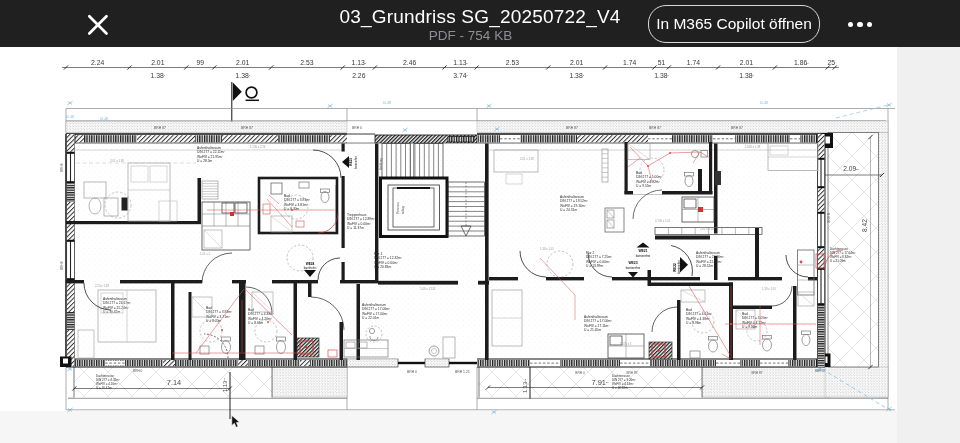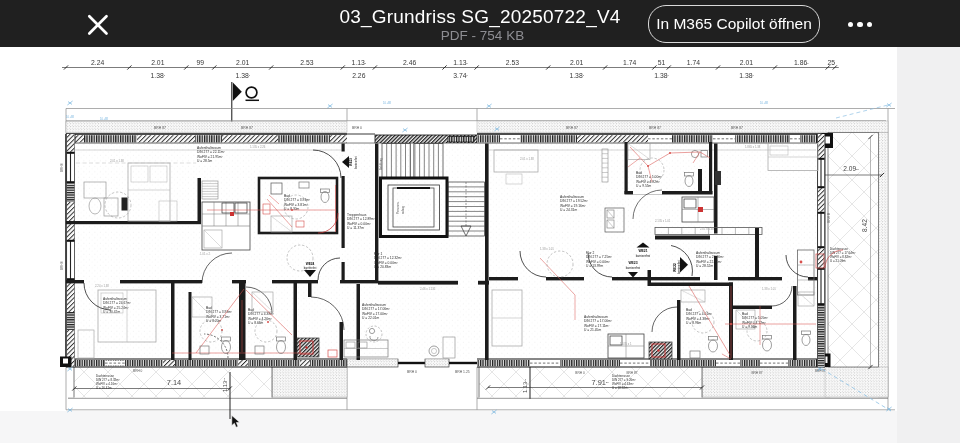--- a/index.html
+++ b/index.html
@@ -3,21 +3,21 @@
 <meta charset="utf-8">
 <style>
   html,body { margin:0; padding:0; width:960px; height:443px; overflow:hidden;
     font-family:"Liberation Sans", sans-serif; background:#fff; }
   .bar { position:absolute; left:0; top:0; width:960px; height:47px; background:#202020; z-index:5; }
   .sheetbg { position:absolute; left:0; top:47px; width:960px; height:396px; background:#fff; }
   .gright { position:absolute; left:897px; top:47px; width:63px; height:396px; background:#f0f0f1; }
   .gbottom { position:absolute; left:0; top:411px; width:897px; height:32px; background:#f6f6f7; }
   .title { position:absolute; left:0; top:6px; width:960px; text-align:center; color:#fff;
      font-size:19px; font-weight:normal; letter-spacing:0.2px; }
-  .subtitle { position:absolute; left:0; top:28px; width:941px; text-align:center; color:#8e8e93; font-size:13.5px;padding-left:12px; }
+  .subtitle { position:absolute; left:0; top:28px; width:941px; text-align:center; color:#8e8e93; font-size:13.5px; }
   .btn { position:absolute; left:648px; top:5px; width:172px; height:38px; border:1.4px solid #d9d9d9;
      border-radius:18px; box-sizing:border-box; color:#fff; font-size:15.5px; text-align:center; line-height:35px; }
   .dots span { position:absolute; top:22.2px; width:5.2px; height:5.2px; border-radius:50%; background:#fff; }
 </style>
 </head>
 <body>
 
 <div class="sheetbg"></div>
 
 <div class="gright"></div>

